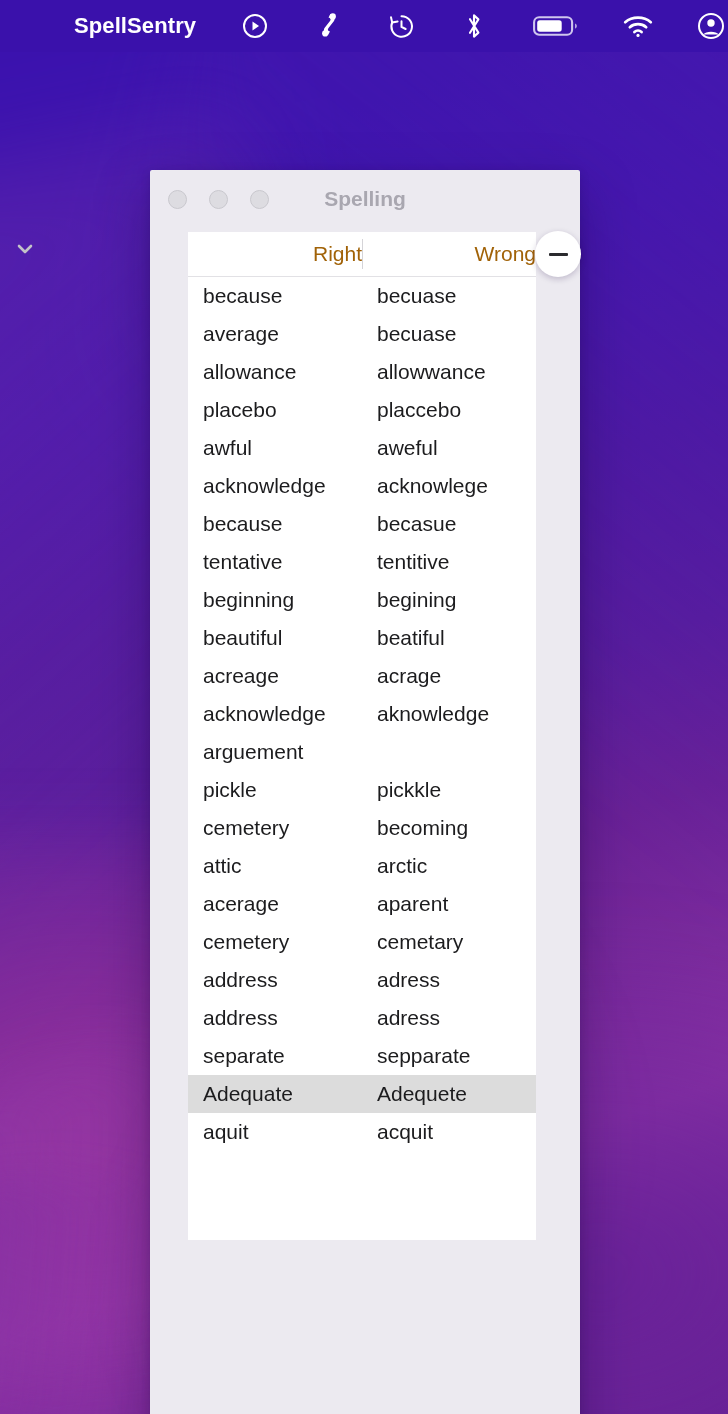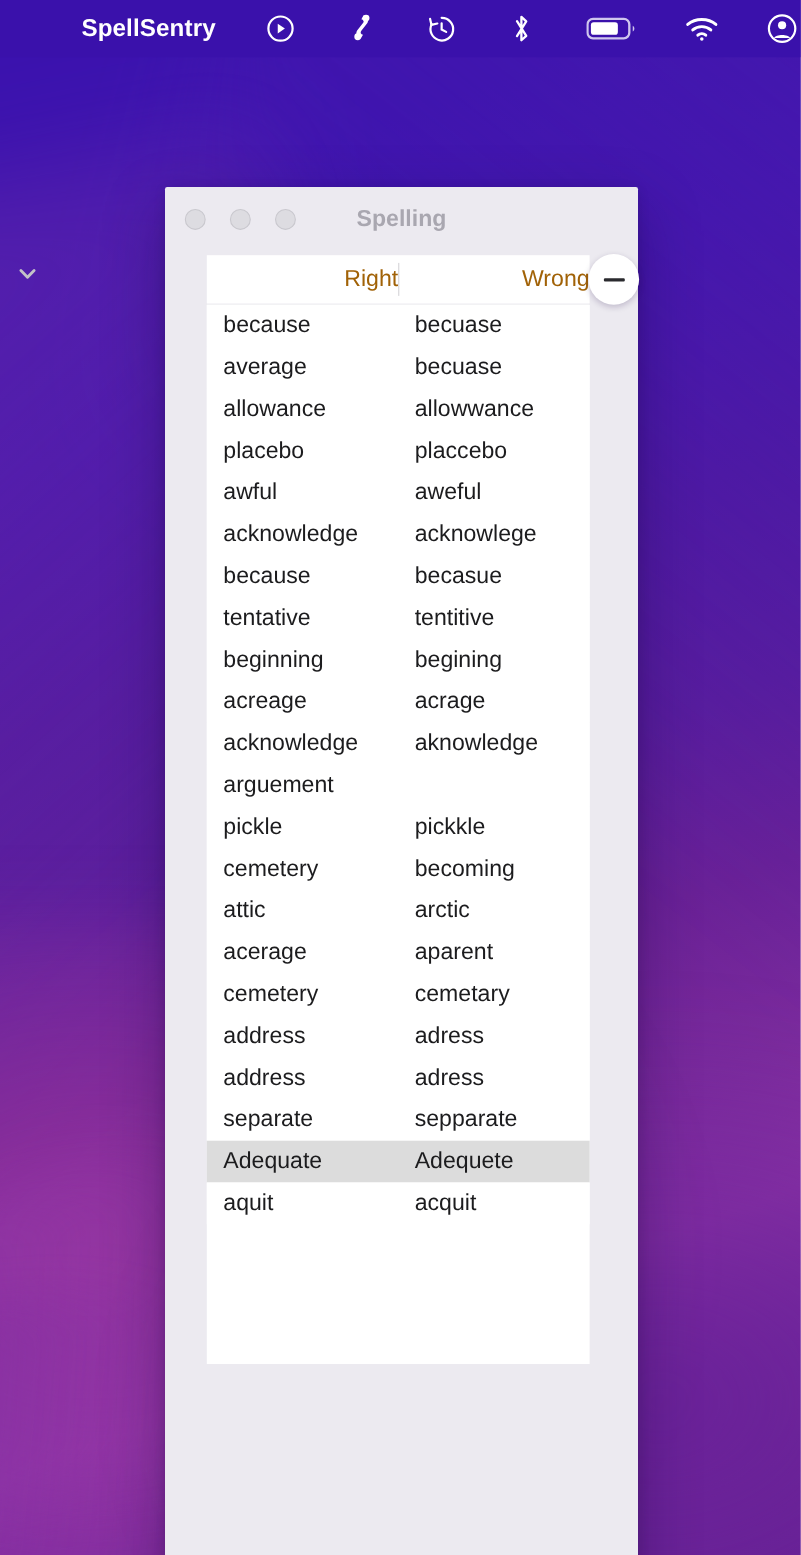--- a/index.html
+++ b/index.html
@@ -369,20 +369,24 @@
           </div>
           <div class="row">
             <div class="cell">tentative</div>
             <div class="cell">tentitive</div>
           </div>
           <div class="row">
             <div class="cell">beginning</div>
             <div class="cell">begining</div>
           </div>
           <div class="row">
+            <div class="cell">beautiful</div>
+            <div class="cell">beatiful</div>
+          </div>
+          <div class="row">
             <div class="cell">acreage</div>
             <div class="cell">acrage</div>
           </div>
           <div class="row">
             <div class="cell">acknowledge</div>
             <div class="cell">aknowledge</div>
           </div>
           <div class="row">
             <div class="cell">arguement</div>
           </div>

